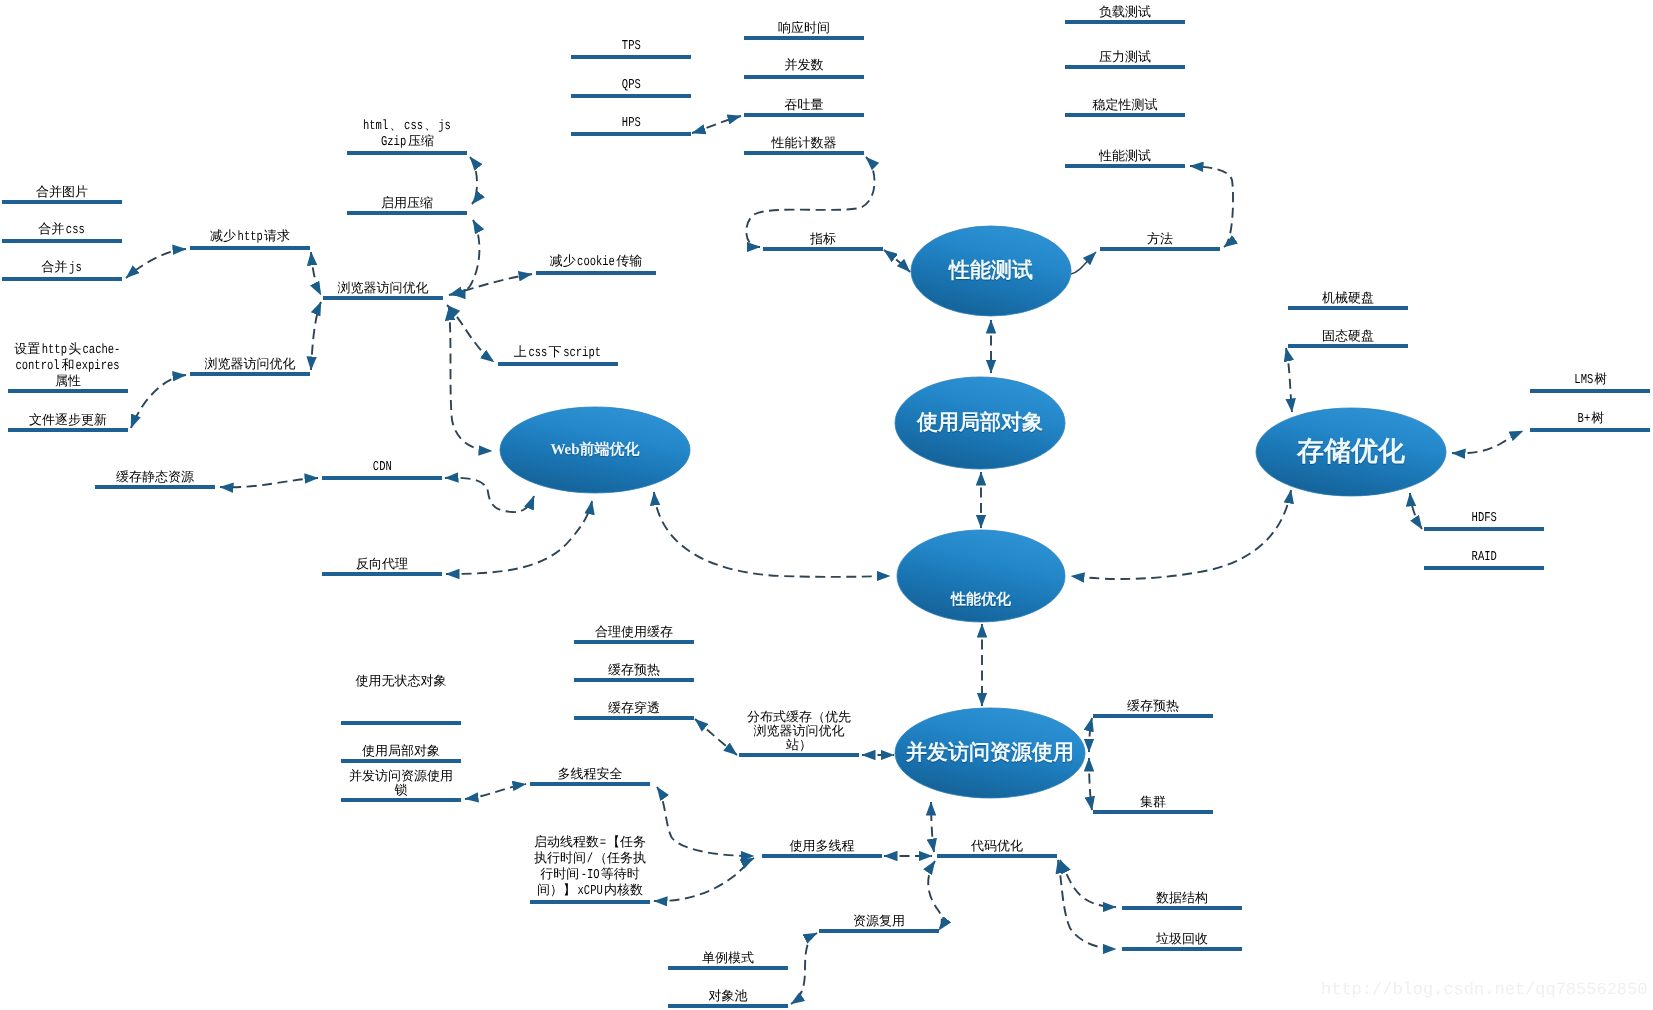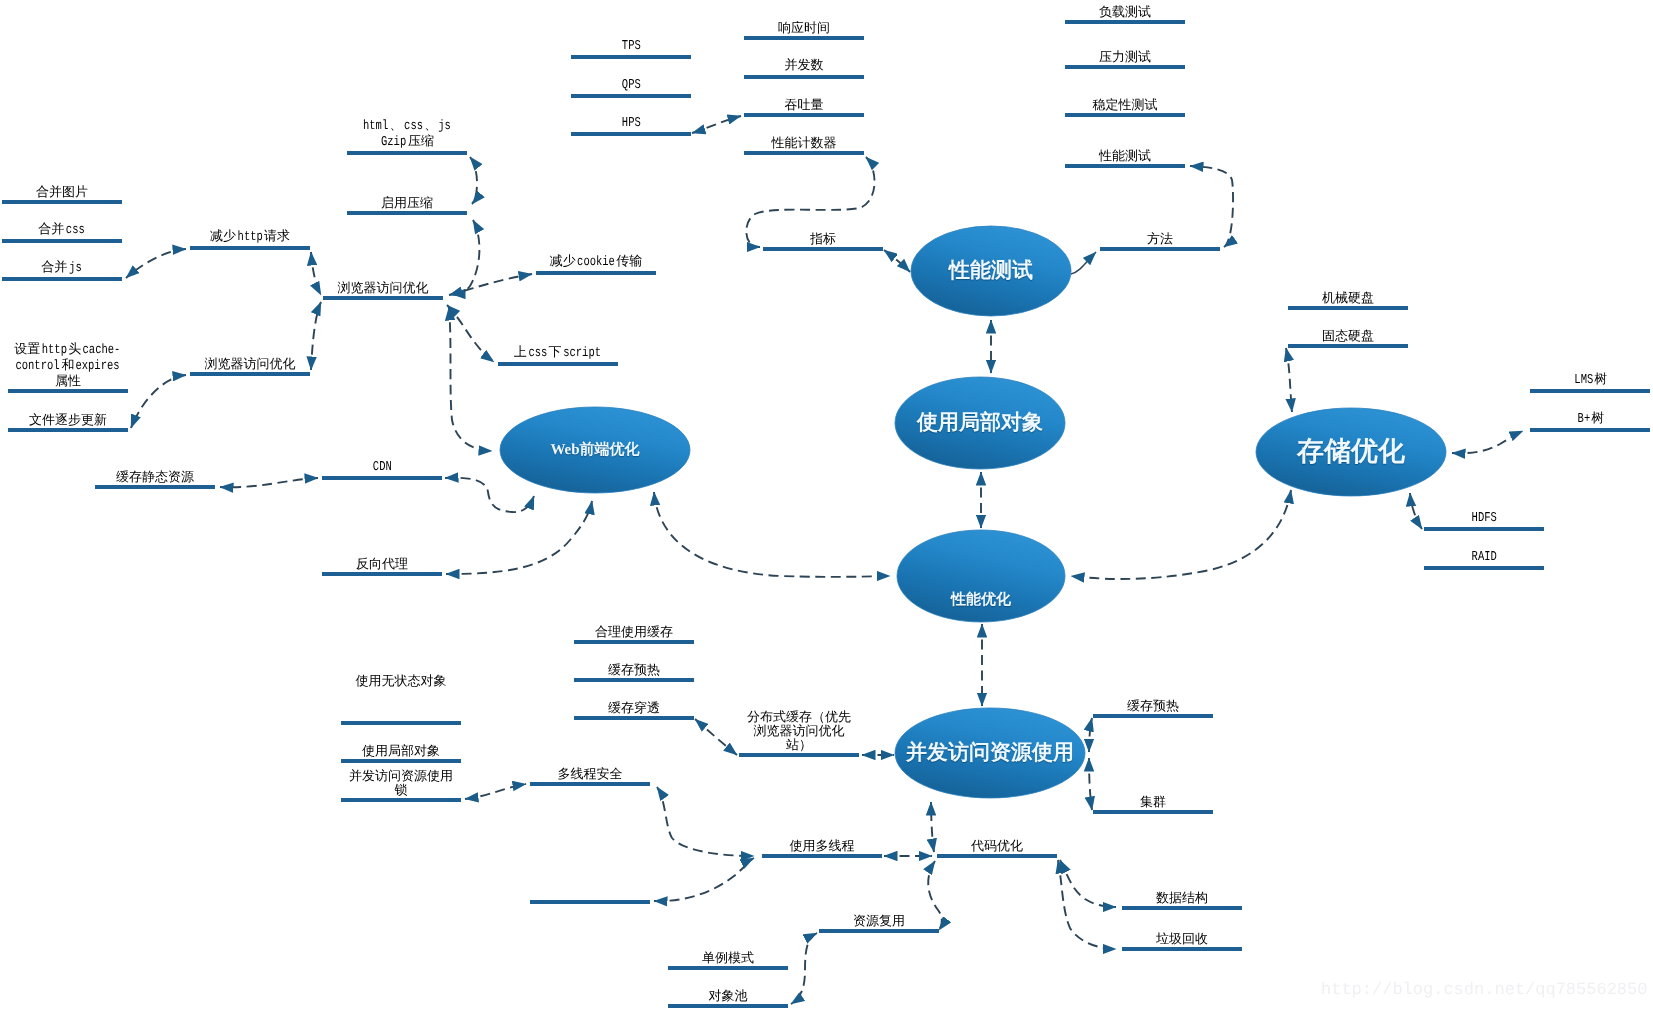--- a/index.html
+++ b/index.html
@@ -185,20 +185,24 @@
   <div class="lbl" style="left:634.0px;top:677.0px">缓存预热</div>
   <div class="lbl" style="left:634.0px;top:715.0px">缓存穿透</div>
   <div class="lbl" style="left:799.0px;top:752.0px">分布式缓存（优先
 浏览器访问优化
 站）</div>
   <div class="lbl" style="left:401.0px;top:688px">使用无状态对象</div>
   <div class="lbl" style="left:401.0px;top:758.0px">使用局部对象</div>
   <div class="lbl" style="left:401.0px;top:797.0px">并发访问资源使用
 锁</div>
   <div class="lbl" style="left:590.0px;top:781.0px">多线程安全</div>
+  <div class="lbl" style="left:590.0px;top:899.0px">启动线程数<span class="la" style="margin:0 --0.50px">=</span>【任务
+执行时间<span class="la" style="margin:0 --0.50px">/</span>（任务执
+行时间<span class="la" style="margin:0 -1.30px">-IO</span>等待时
+间）】<span class="la" style="margin:0 -2.20px">xCPU</span>内核数</div>
   <div class="lbl" style="left:822.0px;top:853.0px">使用多线程</div>
   <div class="lbl" style="left:997.0px;top:853.0px">代码优化</div>
   <div class="lbl" style="left:879.0px;top:928.0px">资源复用</div>
   <div class="lbl" style="left:728.0px;top:965.0px">单例模式</div>
   <div class="lbl" style="left:728.0px;top:1003.0px">对象池</div>
   <div class="lbl" style="left:1153.0px;top:713.0px">缓存预热</div>
   <div class="lbl" style="left:1153.0px;top:809.0px">集群</div>
   <div class="lbl" style="left:1182.0px;top:905.0px">数据结构</div>
   <div class="lbl" style="left:1182.0px;top:946.0px">垃圾回收</div>
   <div class="node-text" style="left:595px;top:450px;font-size:15px">Web前端优化</div>

